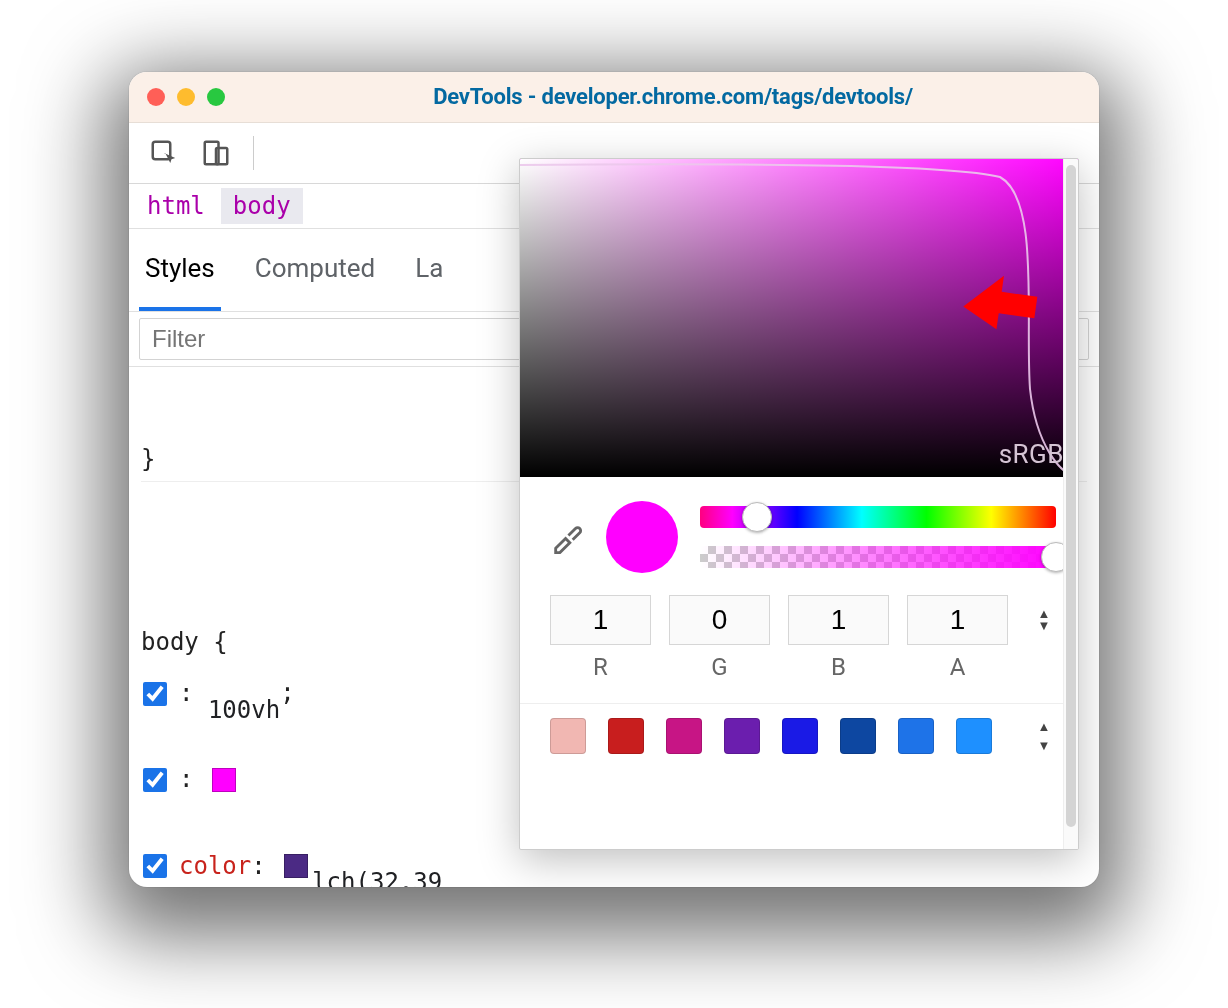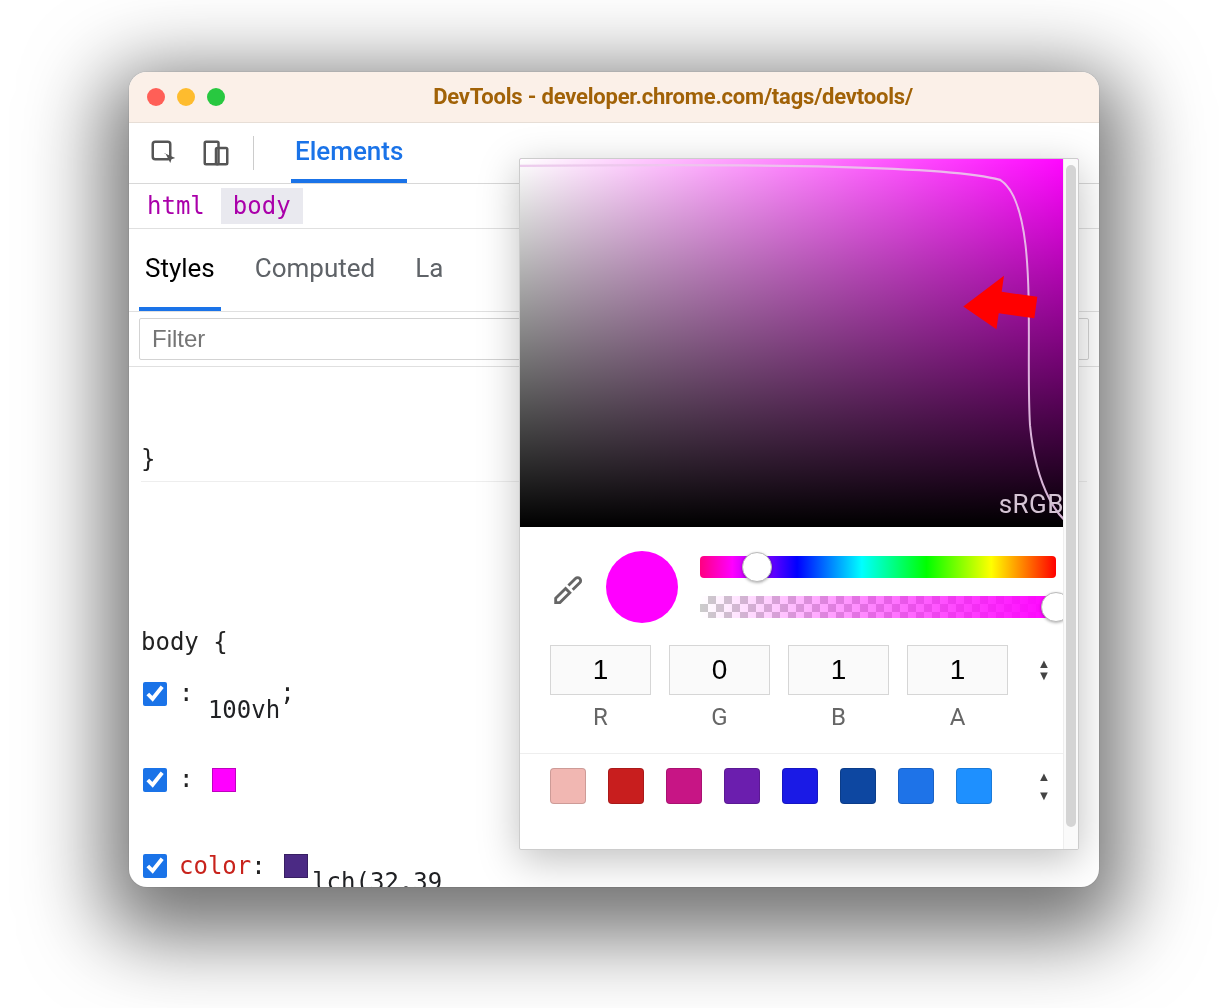--- a/index.html
+++ b/index.html
@@ -28,21 +28,21 @@
     box-shadow:0 25px 80px 25px rgba(0,0,0,.55),0 0 0 1px rgba(0,0,0,.05);
     overflow:hidden;
     top:-25px;
   }
 
   
   .titlebar{
     height:50px;background:var(--titlebar);
     display:flex;align-items:center;padding:0 18px;gap:12px;
     border-bottom:1px solid #e7ded6;
-    font-size:22px;font-weight:700;color:#a16207;
+    font-size:22px;font-weight:700;color:#0369a1;
   }
   .lights{display:flex;gap:12px;margin-right:28px;}
   .light{width:18px;height:18px;border-radius:50%;}
   .light.red{background:#ff5f57;}
   .light.yellow{background:#febc2e;}
   .light.green{background:#28c840;}
   .title-text{flex:1;text-align:center;letter-spacing:-.2px;}
 
   
   .toolbar{
@@ -106,21 +106,21 @@
 
   
   .picker{
     position:absolute;top:86px;left:390px;width:558px;height:690px;
     background:#fff;border:1px solid #ccc;border-radius:2px;
     box-shadow:0 10px 40px rgba(0,0,0,.25);
     display:flex;flex-direction:column;
     overflow:hidden;
   }
   .sv-panel{
-    position:relative;height:368px;
+    position:relative;height:318px;
     background:
       linear-gradient(to top, #000, rgba(0,0,0,0)),
       linear-gradient(to right, #fff, rgba(255,255,255,0)),
       #ff00ff;
   }
   .srgb-label{
     position:absolute;right:14px;bottom:8px;color:#d5c4d4;font-size:26px;letter-spacing:.5px;
     font-weight:400;
   }
   
@@ -215,23 +215,20 @@
           <path d="M12 12 l9 4 -3 1 -1 3 -4 -8z" fill="#555" stroke="none"></path>
         </svg>
     </div>
     <div class="toolbar-icon">
       <svg viewBox="0 0 24 24">
           <rect x="3" y="3" width="11" height="18" rx="1"></rect>
           <rect x="12" y="8" width="9" height="13" rx="1"></rect>
         </svg>
     </div>
     <div style="width:1px;height:34px;background:#ccc;"></div>
-    <div class="tabs">
-      <div class="top-tab active">Elements</div>
-    </div>
   </div>
 
   <div class="breadcrumbs">
     <div class="crumb">html</div>
     <div class="crumb last">body</div>
   </div>
 
   <div class="subtabs">
     <div class="subtab active">Styles</div>
     <div class="subtab muted">Computed</div>

